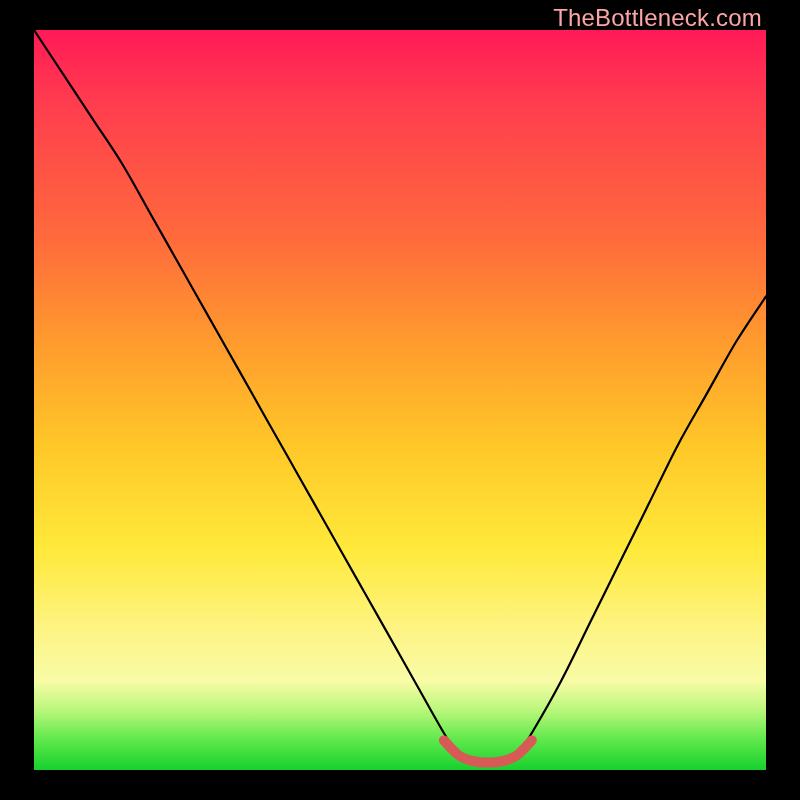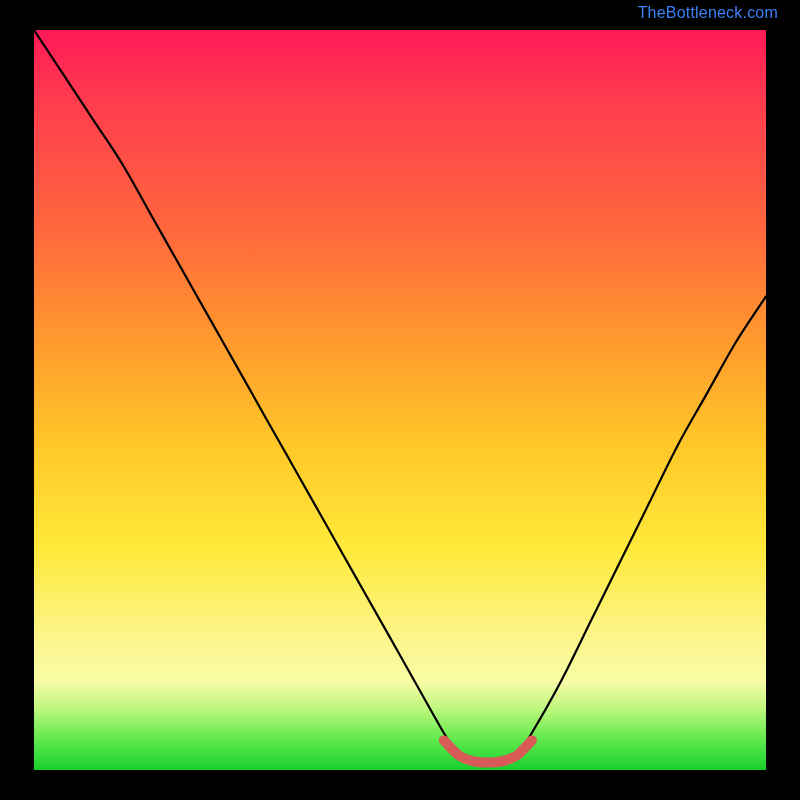--- a/index.html
+++ b/index.html
@@ -37,23 +37,23 @@
       #fdf58a 82%,
       #f8fca6 88%,
       #b8f77a 92%,
       #5de84a 96%,
       #17d02e 100%
     );
   }
   .watermark {
     position: absolute;
     top: 4px;
-    right: 22px;
-    color: #3b82f6;
-    font-size: 16px;
+    right: 38px;
+    color: #fca5a5;
+    font-size: 24px;
     font-weight: 400;
     letter-spacing: 0.2px;
   }
   svg.curve {
     position: absolute;
     left: 0;
     top: 0;
     width: 732px;
     height: 740px;
   }

